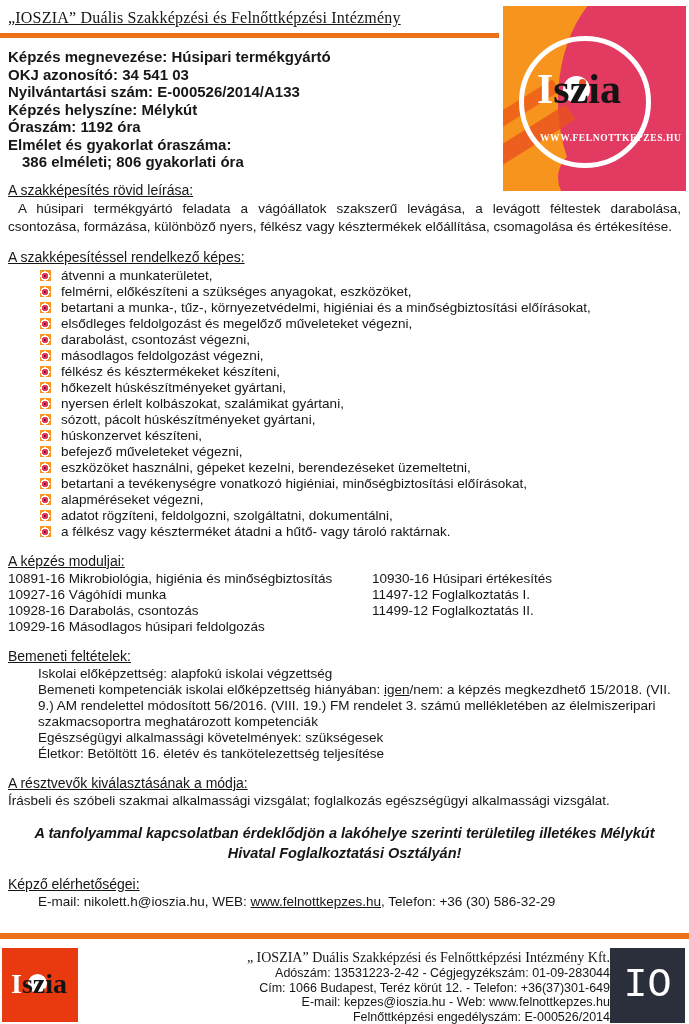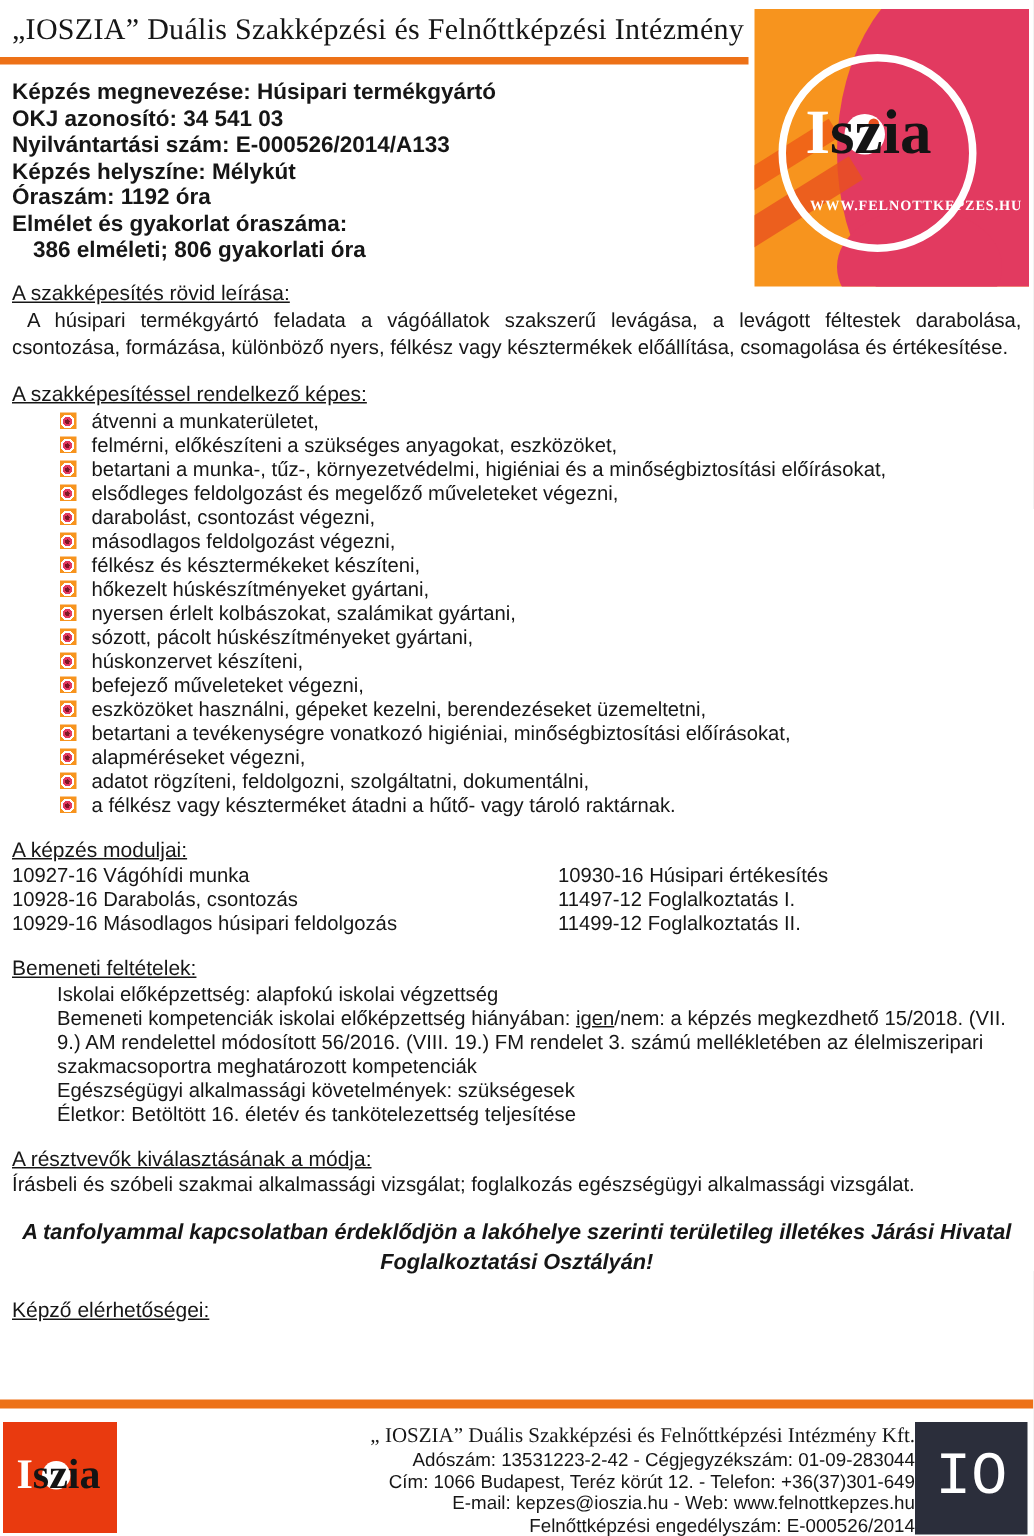--- a/index.html
+++ b/index.html
@@ -1,20 +1,20 @@
 <!DOCTYPE html>
 <html><head>
 <meta charset="utf-8">
 <style>
   html,body{margin:0;padding:0;background:#e9e9e9;}
   .page{position:relative;width:689px;height:1024px;background:#ffffff;margin:0 auto;
         font-family:"Liberation Sans",sans-serif;color:#161616;overflow:hidden;}
 
   
-  .doc-title{font-family:"Liberation Serif",serif;font-size:20px;padding:9px 8px 0 8px;letter-spacing:.2px;}
+  .doc-title{font-family:"Liberation Serif",serif;font-size:16px;padding:9px 8px 0 8px;letter-spacing:.2px;text-decoration:underline;}
   .title-rule{height:5px;background:#ED7117;width:499px;margin-top:6px;}
 
   
   .logo{position:absolute;top:6px;right:3px;width:183px;height:185px;background:#F7941E;overflow:hidden;}
   .logo .blob{position:absolute;top:-28px;right:-34px;width:162px;height:246px;background:#E23A60;border-radius:50%;}
   .logo .blob2{position:absolute;bottom:-26px;right:18px;width:110px;height:78px;background:#E23A60;border-radius:50%;}
   .logo .stripe{position:absolute;background:#EE5A17;opacity:.8;}
   .logo .s1{left:-30px;top:96px;width:90px;height:14px;transform:rotate(-32deg);}
   .logo .s2{left:-34px;top:126px;width:110px;height:18px;transform:rotate(-32deg);background:#E8511E;}
   .logo .ring{position:absolute;left:16px;top:30px;width:122px;height:122px;border:5px solid #ffffff;border-radius:50%;}
@@ -167,20 +167,21 @@
       </li>
     <li>
         <span class="bicon"></span>
         <span>a félkész vagy készterméket átadni a hűtő- vagy tároló raktárnak.</span>
       </li>
   </ul>
 
   <div class="sec-h mt2">A képzés moduljai:</div>
   <div class="modules">
     <div>
+      <div>10891-16 Mikrobiológia, higiénia és minőségbiztosítás</div>
       <div>10927-16 Vágóhídi munka</div>
       <div>10928-16 Darabolás, csontozás</div>
       <div>10929-16 Másodlagos húsipari feldolgozás</div>
     </div>
     <div>
       <div>10930-16 Húsipari értékesítés</div>
       <div>11497-12 Foglalkoztatás I.</div>
       <div>11499-12 Foglalkoztatás II.</div>
     </div>
   </div>
@@ -189,23 +190,24 @@
   <div class="indented">
     <div>Iskolai előképzettség: alapfokú iskolai végzettség</div>
     <div><span>Bemeneti kompetenciák iskolai előképzettség hiányában: </span><span class="u">igen</span><span>/nem: a képzés megkezdhető 15/2018. (VII. 9.) AM rendelettel módosított 56/2016. (VIII. 19.) FM rendelet 3. számú mellékletében az élelmiszeripari szakmacsoportra meghatározott kompetenciák</span></div>
     <div>Egészségügyi alkalmassági követelmények: szükségesek</div>
     <div>Életkor: Betöltött 16. életév és tankötelezettség teljesítése</div>
   </div>
 
   <div class="sec-h mt2">A résztvevők kiválasztásának a módja:</div>
   <div class="plain">Írásbeli és szóbeli szakmai alkalmassági vizsgálat; foglalkozás egészségügyi alkalmassági vizsgálat.</div>
 
-  <div class="notice">A tanfolyammal kapcsolatban érdeklődjön a lakóhelye szerinti területileg illetékes Járási Hivatal Foglalkoztatási Osztályán!</div>
+  <div class="notice">A tanfolyammal kapcsolatban érdeklődjön a lakóhelye szerinti területileg illetékes Mélykút Hivatal Foglalkoztatási Osztályán!</div>
 
   <div class="sec-h mt2">Képző elérhetőségei:</div>
+  <div class="indented"><span>E-mail: nikolett.h@ioszia.hu, WEB: </span><a class="weblink">www.felnottkepzes.hu,</a><span> Telefon: +36 (30) 586-32-29</span></div>
 
   <div class="footer">
     <div class="fbar"></div>
     <div class="frow">
       <div class="flogo-left">
         <div class="fdisc"></div>
         <div class="fl-text"><span class="li">I</span><span class="ls">szia</span></div>
       </div>
       <div class="fcenter">
         <div class="fcompany">„ IOSZIA” Duális Szakképzési és Felnőttképzési Intézmény Kft.</div>

